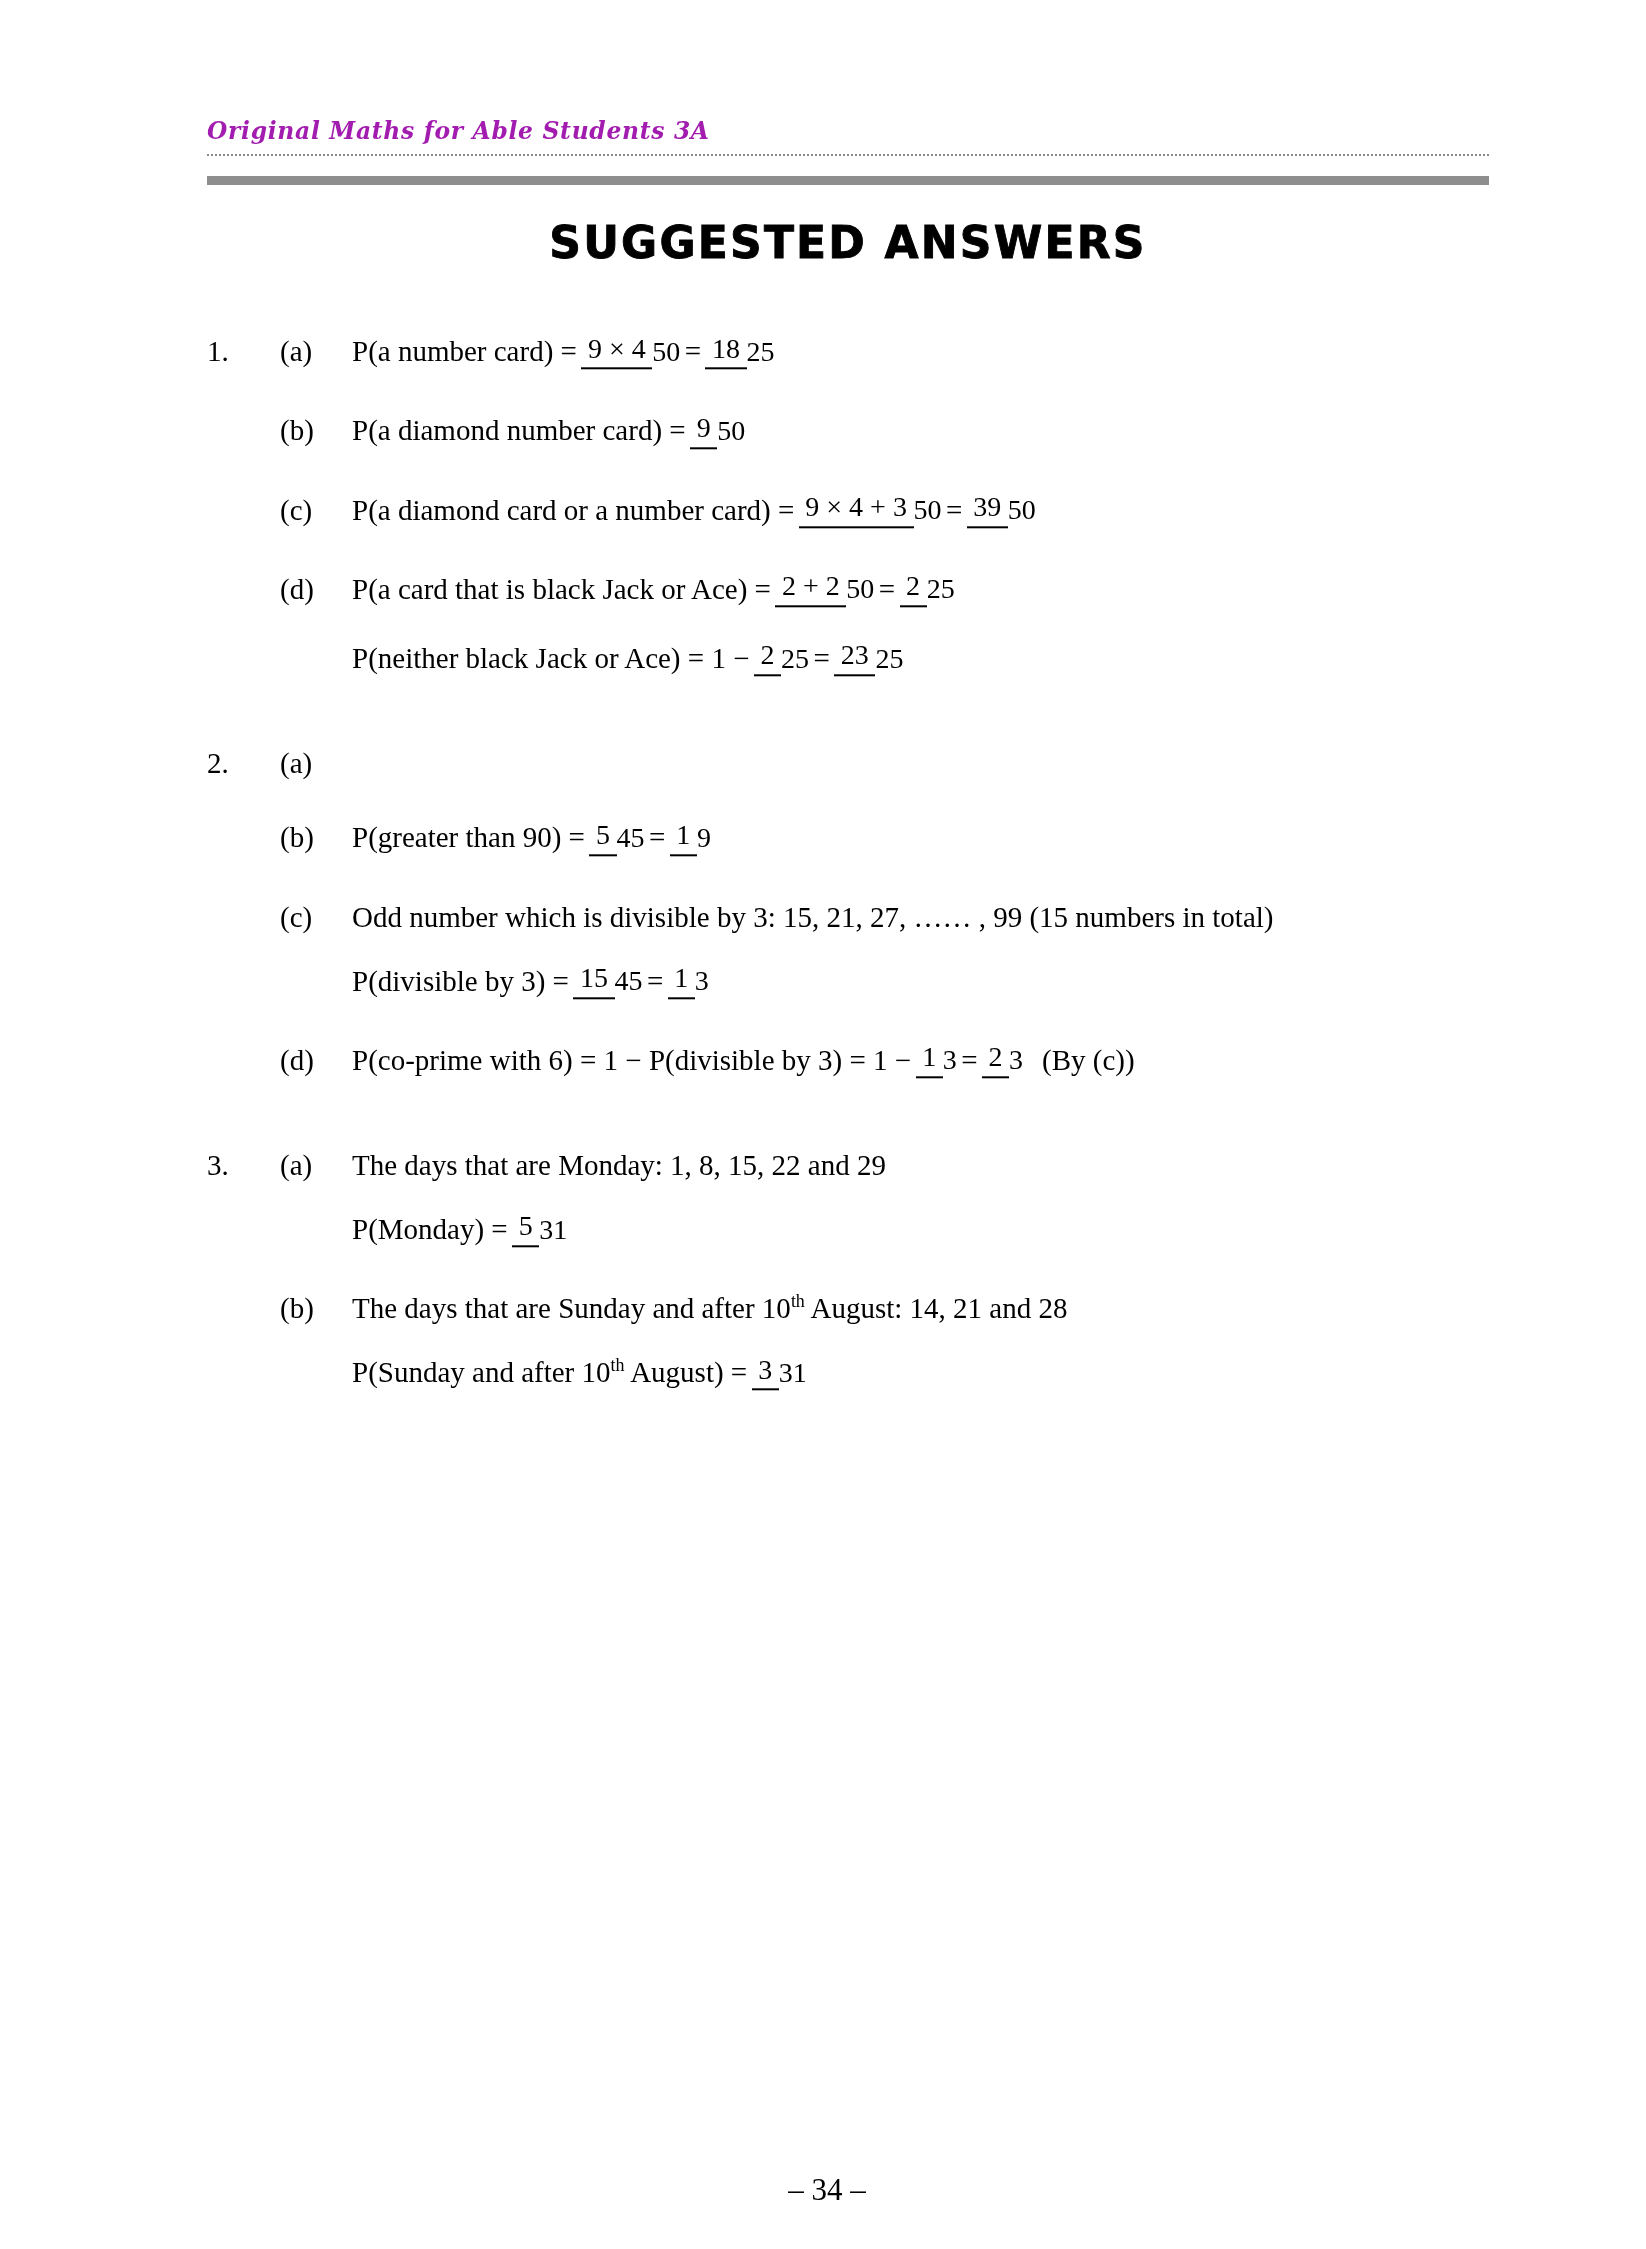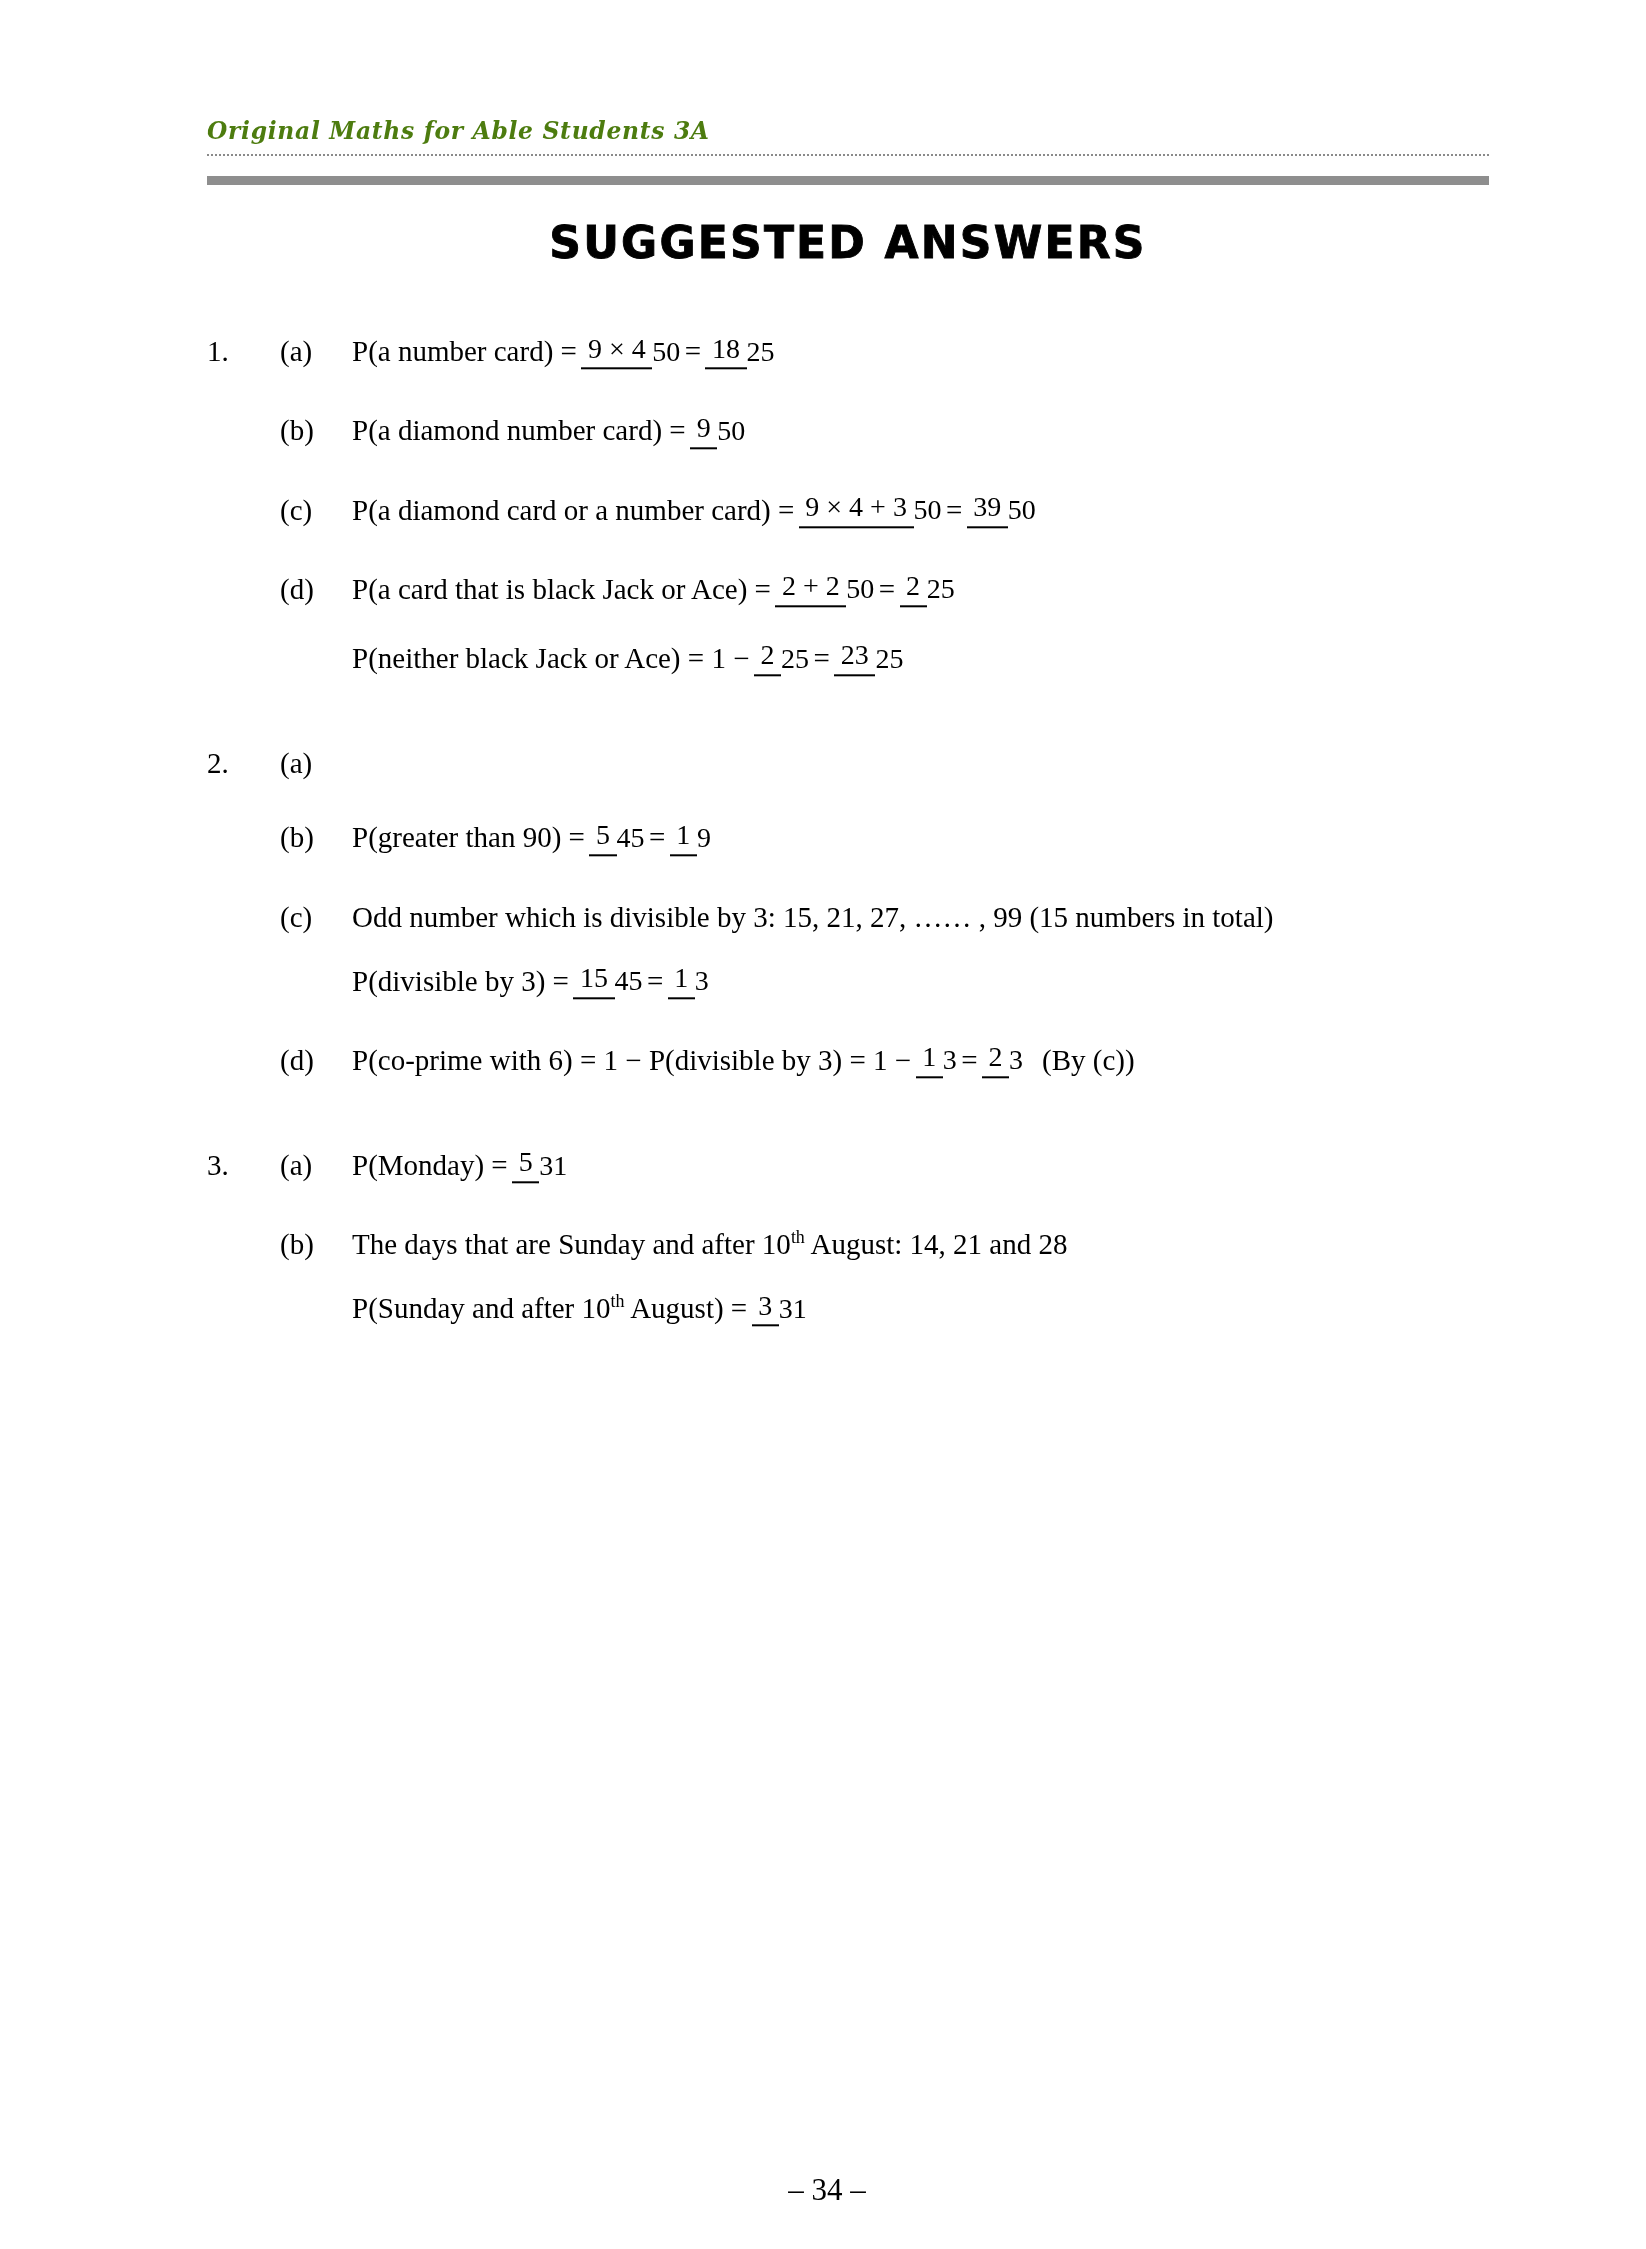--- a/index.html
+++ b/index.html
@@ -10,21 +10,21 @@
     box-sizing:border-box;
     padding:117px 157px 0 207px;
     font-family:"Liberation Serif", serif;
     color:#000;
     overflow:hidden;
   }
   .header {
     font-family:"DejaVu Serif", serif;
     font-style:italic; font-weight:bold;
     font-size:23.4px; letter-spacing:0.7px;
-    color:#4d7c0f;
+    color:#a21caf;
     padding-bottom:8.8px;
     border-bottom:2.2px dotted #8a8a8a;
   }
   .title {
     margin:44px 0 0 0;
     text-align:center;
     font-family:"DejaVu Sans", sans-serif;
     font-weight:bold; font-style:italic;
     font-size:64px;
     -webkit-text-stroke:1.8px #000;
@@ -191,20 +191,21 @@
                 <span class="den">3</span>
               </span><span class="txt">  (By (c))</span></div>
           </div>
         </div>
       </div>
       <div class="problem">
         <div class="part-row">
           <div class="col-num">3.</div>
           <div class="col-label">(a)</div>
           <div class="col-content">
+            <div class="line"><span class="txt">The days that are Monday: 1, 8, 15, 22 and 29</span></div>
             <div class="line"><span class="txt">P(Monday) =</span><span class="frac">
                 <span class="num">5</span>
                 <span class="den">31</span>
               </span></div>
           </div>
         </div>
         <div class="part-row">
           <div class="col-num"></div>
           <div class="col-label">(b)</div>
           <div class="col-content">

